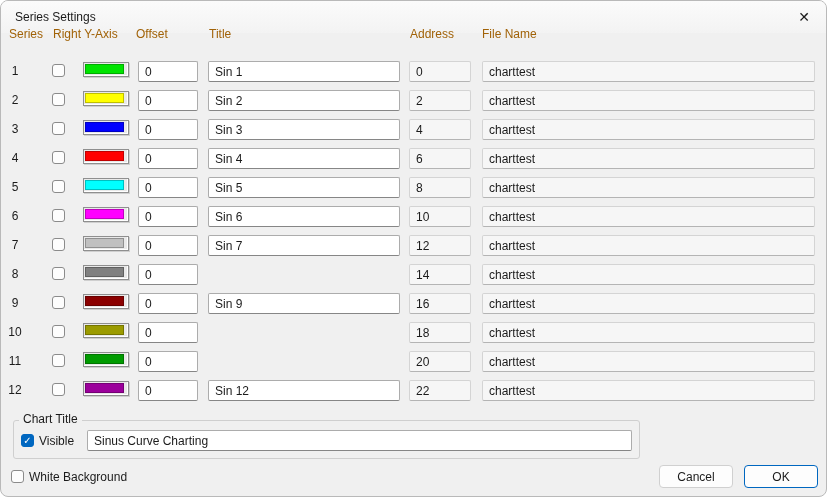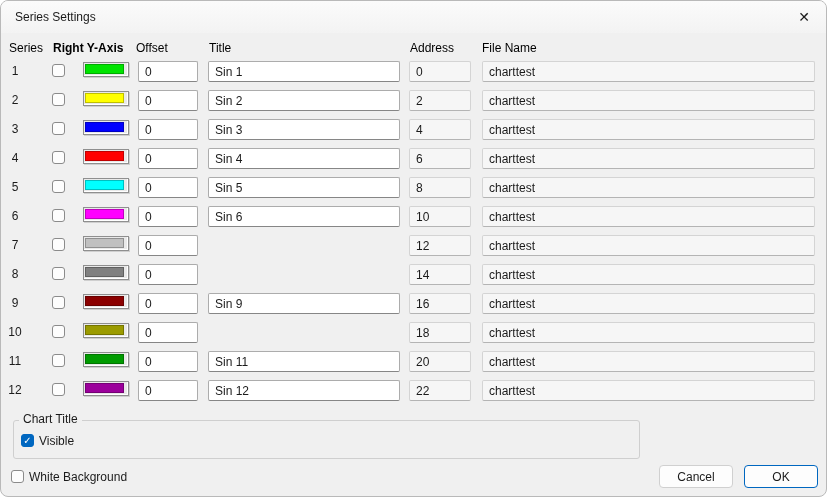--- a/index.html
+++ b/index.html
@@ -14,23 +14,23 @@
     position:absolute;left:0;top:0;width:100%;height:32px;
     background:linear-gradient(#fbfbfb,#f3f3f3);
   }
   .title-text{position:absolute;left:14px;top:0;height:32px;line-height:32px;color:#1a1a1a;}
   .close-btn{
     position:absolute;right:6px;top:3px;width:32px;height:26px;border:none;background:transparent;
     font-size:14px;color:#1a1a1a;line-height:26px;text-align:center;padding:0;cursor:default;
     font-family:"Liberation Sans",sans-serif;border-radius:4px;
   }
 
-  .col-header{position:absolute;top:40px;height:14px;color:#000000;white-space:nowrap;}
+  .col-header{position:absolute;top:26px;height:14px;color:#a16207;white-space:nowrap;}
   .h-series{left:8px;}
-  .h-rya{left:52px;font-weight:bold;}
+  .h-rya{left:52px;}
   .h-offset{left:135px;}
   .h-title{left:208px;}
   .h-address{left:409px;}
   .h-file{left:481px;}
 
   .rows{position:absolute;left:0;top:0;width:100%;height:100%;pointer-events:none;}
   .row{position:absolute;left:0;width:100%;height:29px;pointer-events:auto;}
   .series-num{position:absolute;left:4px;top:3px;width:20px;text-align:center;}
 
   .checkbox{
@@ -173,20 +173,21 @@
       <input class="tb tb-ro tb-address" readonly="" value="10" style="">
       <input class="tb tb-ro tb-file" readonly="" value="charttest" style="">
     </div>
       <div class="row" style="top: 234px;">
       <span class="series-num">7</span>
       <div class="checkbox"></div>
       <button class="color-btn">
         <span class="swatch" style="background: rgb(192, 192, 192);"></span>
       </button>
       <input class="tb tb-offset" value="0" style="">
+      <input class="tb tb-title" value="Sin 7" style="">
       <input class="tb tb-ro tb-address" readonly="" value="12" style="">
       <input class="tb tb-ro tb-file" readonly="" value="charttest" style="">
     </div>
       <div class="row" style="top: 263px;">
       <span class="series-num">8</span>
       <div class="checkbox"></div>
       <button class="color-btn">
         <span class="swatch" style="background: rgb(128, 128, 128);"></span>
       </button>
       <input class="tb tb-offset" value="0" style="">
@@ -214,41 +215,41 @@
       <input class="tb tb-ro tb-address" readonly="" value="18" style="">
       <input class="tb tb-ro tb-file" readonly="" value="charttest" style="">
     </div>
       <div class="row" style="top: 350px;">
       <span class="series-num">11</span>
       <div class="checkbox"></div>
       <button class="color-btn">
         <span class="swatch" style="background: rgb(0, 155, 0);"></span>
       </button>
       <input class="tb tb-offset" value="0" style="">
-      <input class="tb tb-title" value="Sin 11" style="">
       <input class="tb tb-ro tb-address" readonly="" value="20" style="">
       <input class="tb tb-ro tb-file" readonly="" value="charttest" style="">
     </div>
       <div class="row" style="top: 379px;">
       <span class="series-num">12</span>
       <div class="checkbox"></div>
       <button class="color-btn">
         <span class="swatch" style="background: rgb(155, 0, 155);"></span>
       </button>
       <input class="tb tb-offset" value="0" style="">
       <input class="tb tb-title" value="Sin 12" style="">
       <input class="tb tb-ro tb-address" readonly="" value="22" style="">
       <input class="tb tb-ro tb-file" readonly="" value="charttest" style="">
     </div>
     </div>
 
   <div class="groupbox"></div>
   <span class="groupbox-legend">Chart Title</span>
   <div class="checkbox visible-checkbox checked"></div>
   <span class="visible-label">Visible</span>
+  <input class="tb tb-charttitle" value="Sinus Curve Charting" style="">
 
   <div class="checkbox wb-checkbox"></div>
   <span class="wb-label">White Background</span>
 
   <button class="btn btn-cancel">Cancel</button>
   <button class="btn btn-ok">OK</button>
 
 </div>
 
 </body></html>

